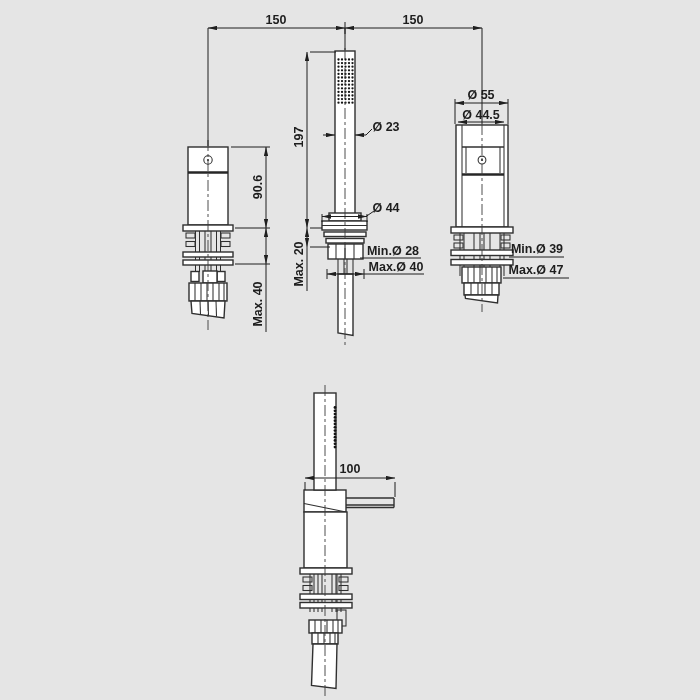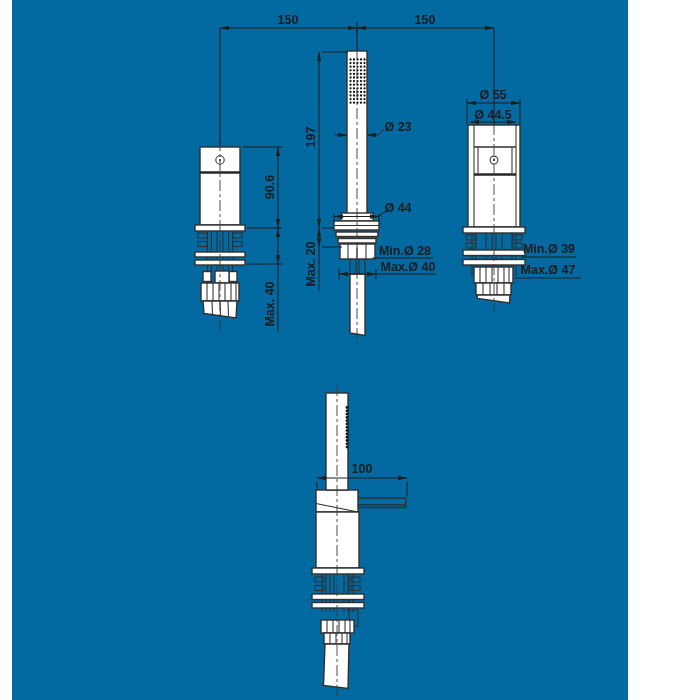--- a/index.html
+++ b/index.html
@@ -1,17 +1,17 @@
 <!DOCTYPE html>
 <html><head>
 <meta charset="utf-8">
 <style>
   html,body{margin:0;padding:0;background:#fff;}
-  .stage{position:relative;width:616px;height:700px;background:#0369a1;overflow:hidden;
-         font-family:"Liberation Sans", sans-serif;margin-left:12px;}
+  .stage{position:relative;width:700px;height:700px;background:#e5e5e5;overflow:hidden;
+         font-family:"Liberation Sans", sans-serif;}
   svg{position:absolute;left:0;top:0;}
   svg text{font-family:"Liberation Sans", sans-serif;font-size:12.5px;font-weight:700;fill:#1d1d1d;}
   .geo{stroke:#303030;stroke-width:1.4;fill:none;}
   .geow{stroke:#303030;stroke-width:1.4;fill:#ffffff;}
   .thick{stroke:#262626;stroke-width:2.7;fill:none;}
   .det{stroke:#303030;stroke-width:1.05;fill:none;}
   .dim{stroke:#1f1f1f;stroke-width:1;fill:none;}
   .cl{stroke:#3a3a3a;stroke-width:0.9;fill:none;stroke-dasharray:11 3 3 3;}
 </style>
 </head>

